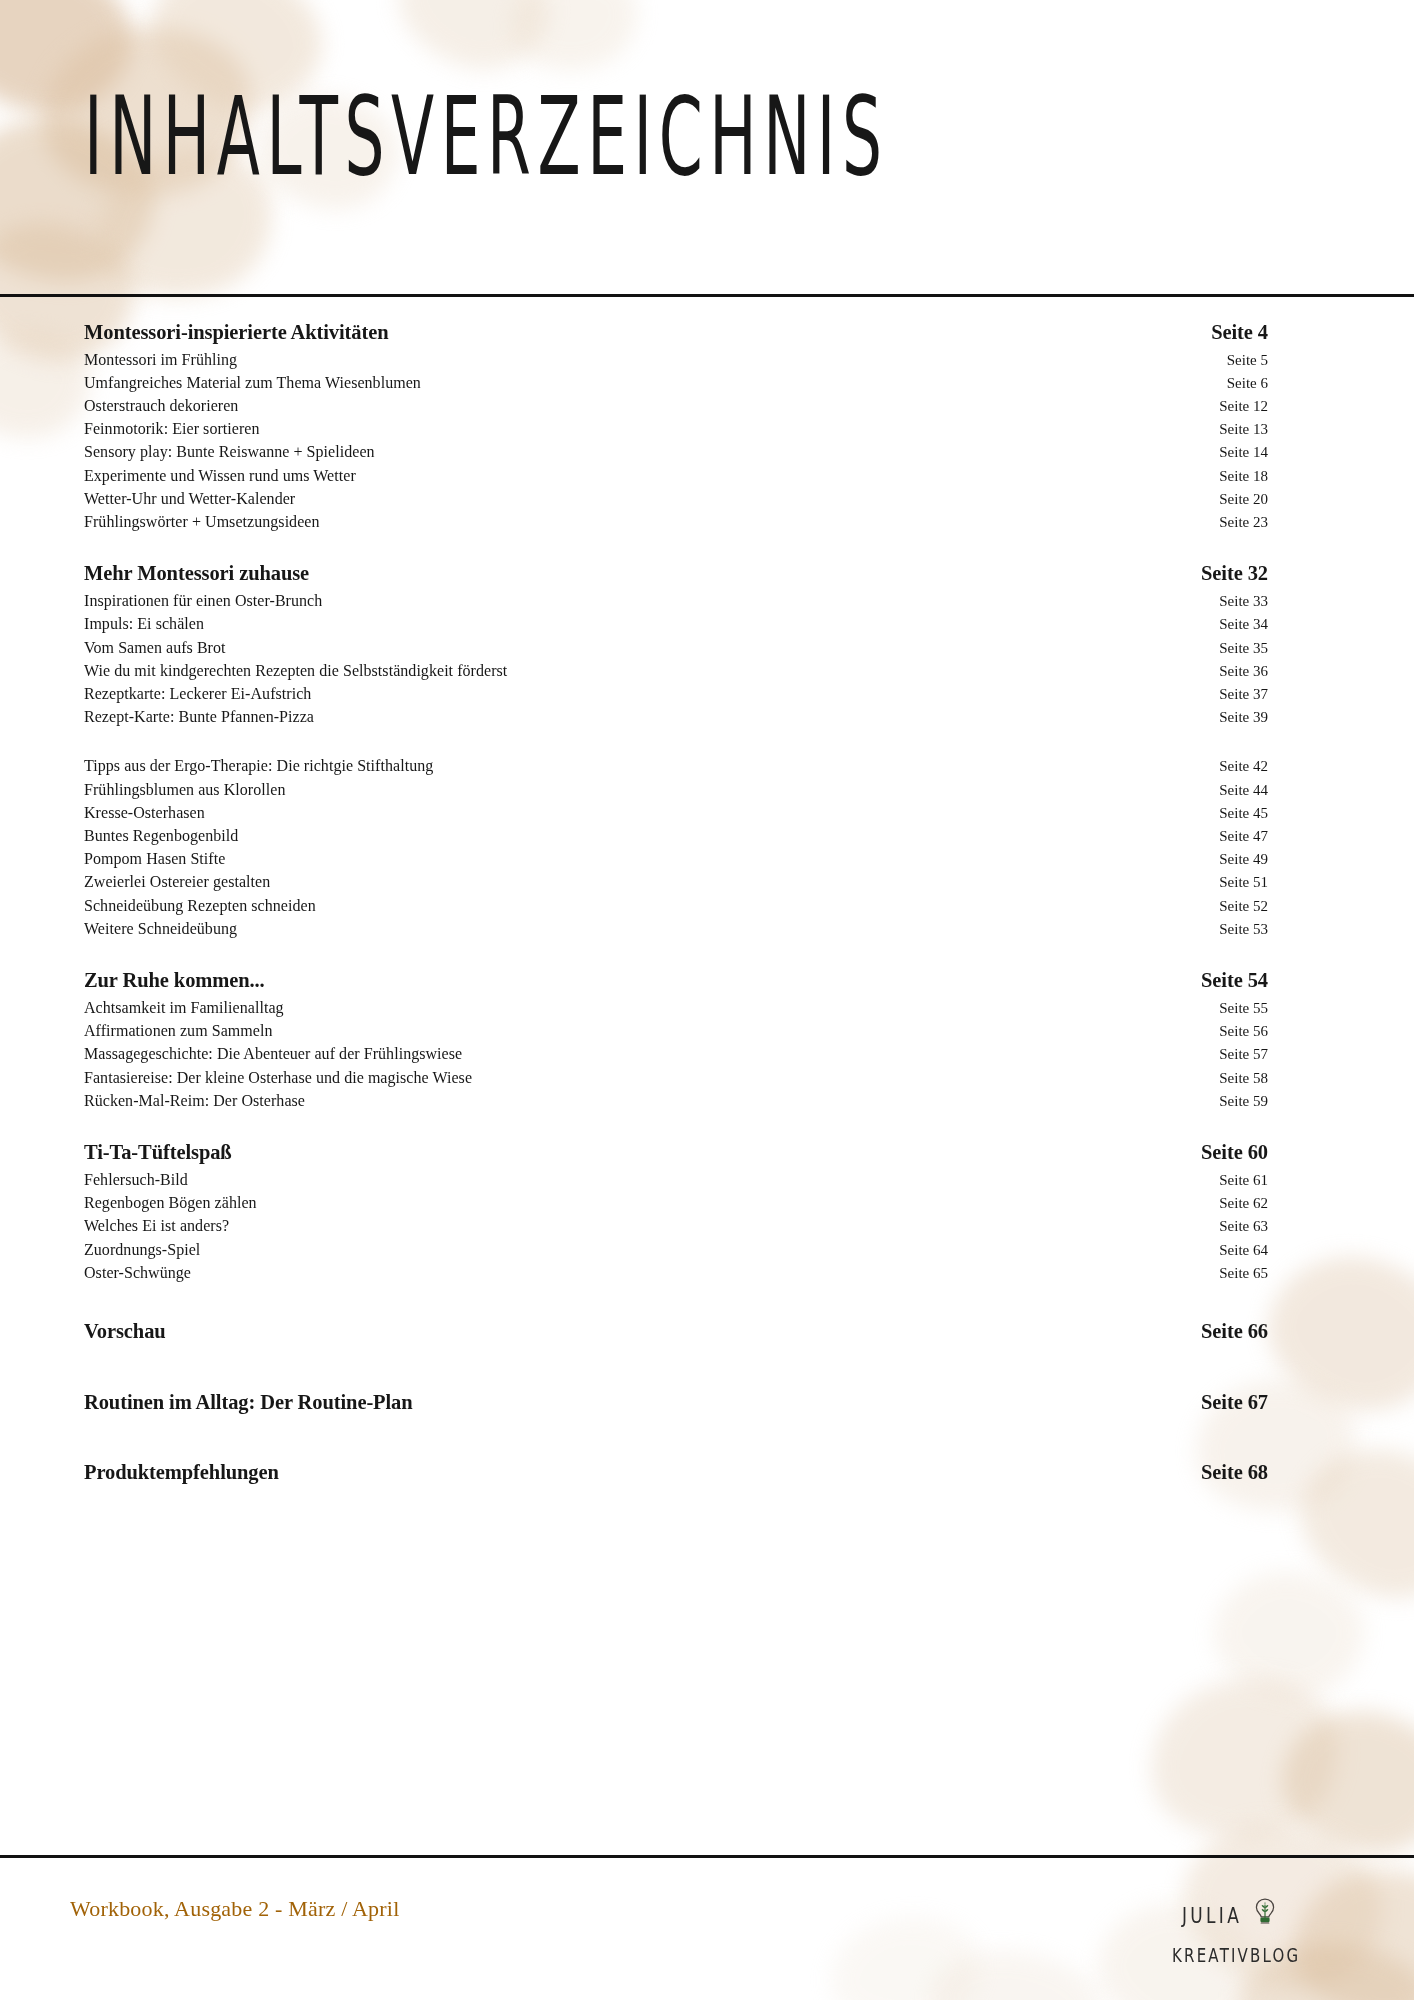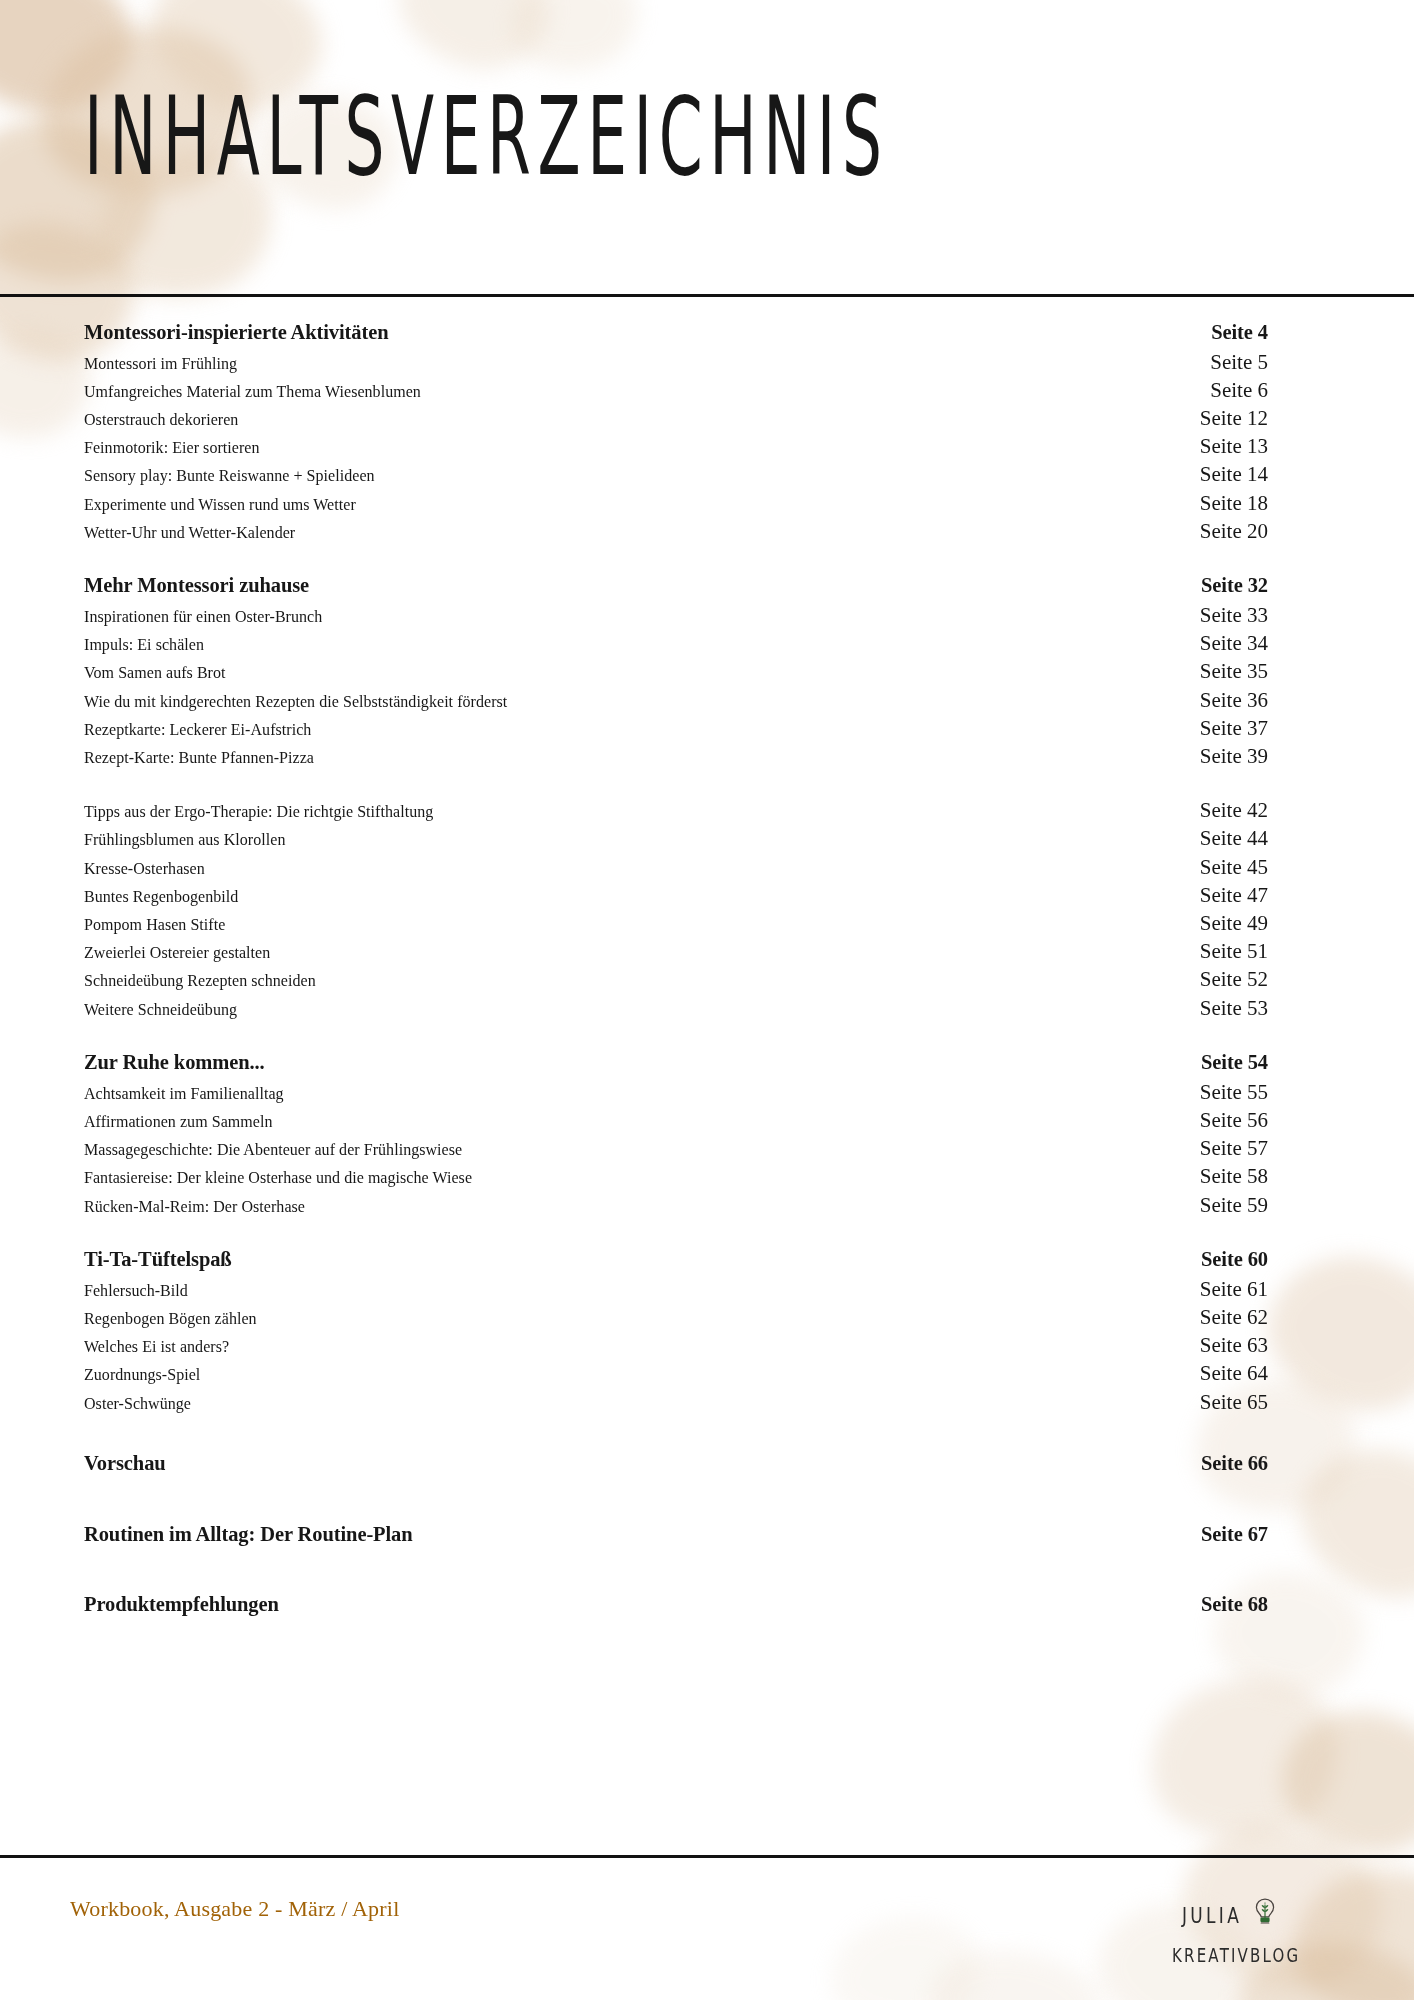--- a/index.html
+++ b/index.html
@@ -95,21 +95,21 @@
   }
 
   .entry-title {
     font-size: 16px;
     font-weight: 400;
     color: #171717;
     letter-spacing: 0.05px;
     white-space: nowrap;
   }
   .entry-page {
-    font-size: 21px;
+    font-size: 15px;
     font-weight: 400;
     color: #171717;
     white-space: nowrap;
     text-align: right;
     min-width: 120px;
   }
 
   .toc-row.is-section .entry-title,
   .toc-row.is-section .entry-page {
     font-weight: 700;
@@ -238,20 +238,24 @@
           <span class="entry-page">Seite 14</span>
         </div>
         <div class="toc-row">
           <span class="entry-title">Experimente und Wissen rund ums Wetter</span>
           <span class="entry-page">Seite 18</span>
         </div>
         <div class="toc-row">
           <span class="entry-title">Wetter-Uhr und Wetter-Kalender</span>
           <span class="entry-page">Seite 20</span>
         </div>
+        <div class="toc-row">
+          <span class="entry-title">Frühlingswörter + Umsetzungsideen</span>
+          <span class="entry-page">Seite 23</span>
+        </div>
       </div>
       <div class="toc-group">
         <div class="toc-row is-section">
           <span class="entry-title">Mehr Montessori zuhause</span>
           <span class="entry-page">Seite 32</span>
         </div>
         <div class="toc-row">
           <span class="entry-title">Inspirationen für einen Oster-Brunch</span>
           <span class="entry-page">Seite 33</span>
         </div>

